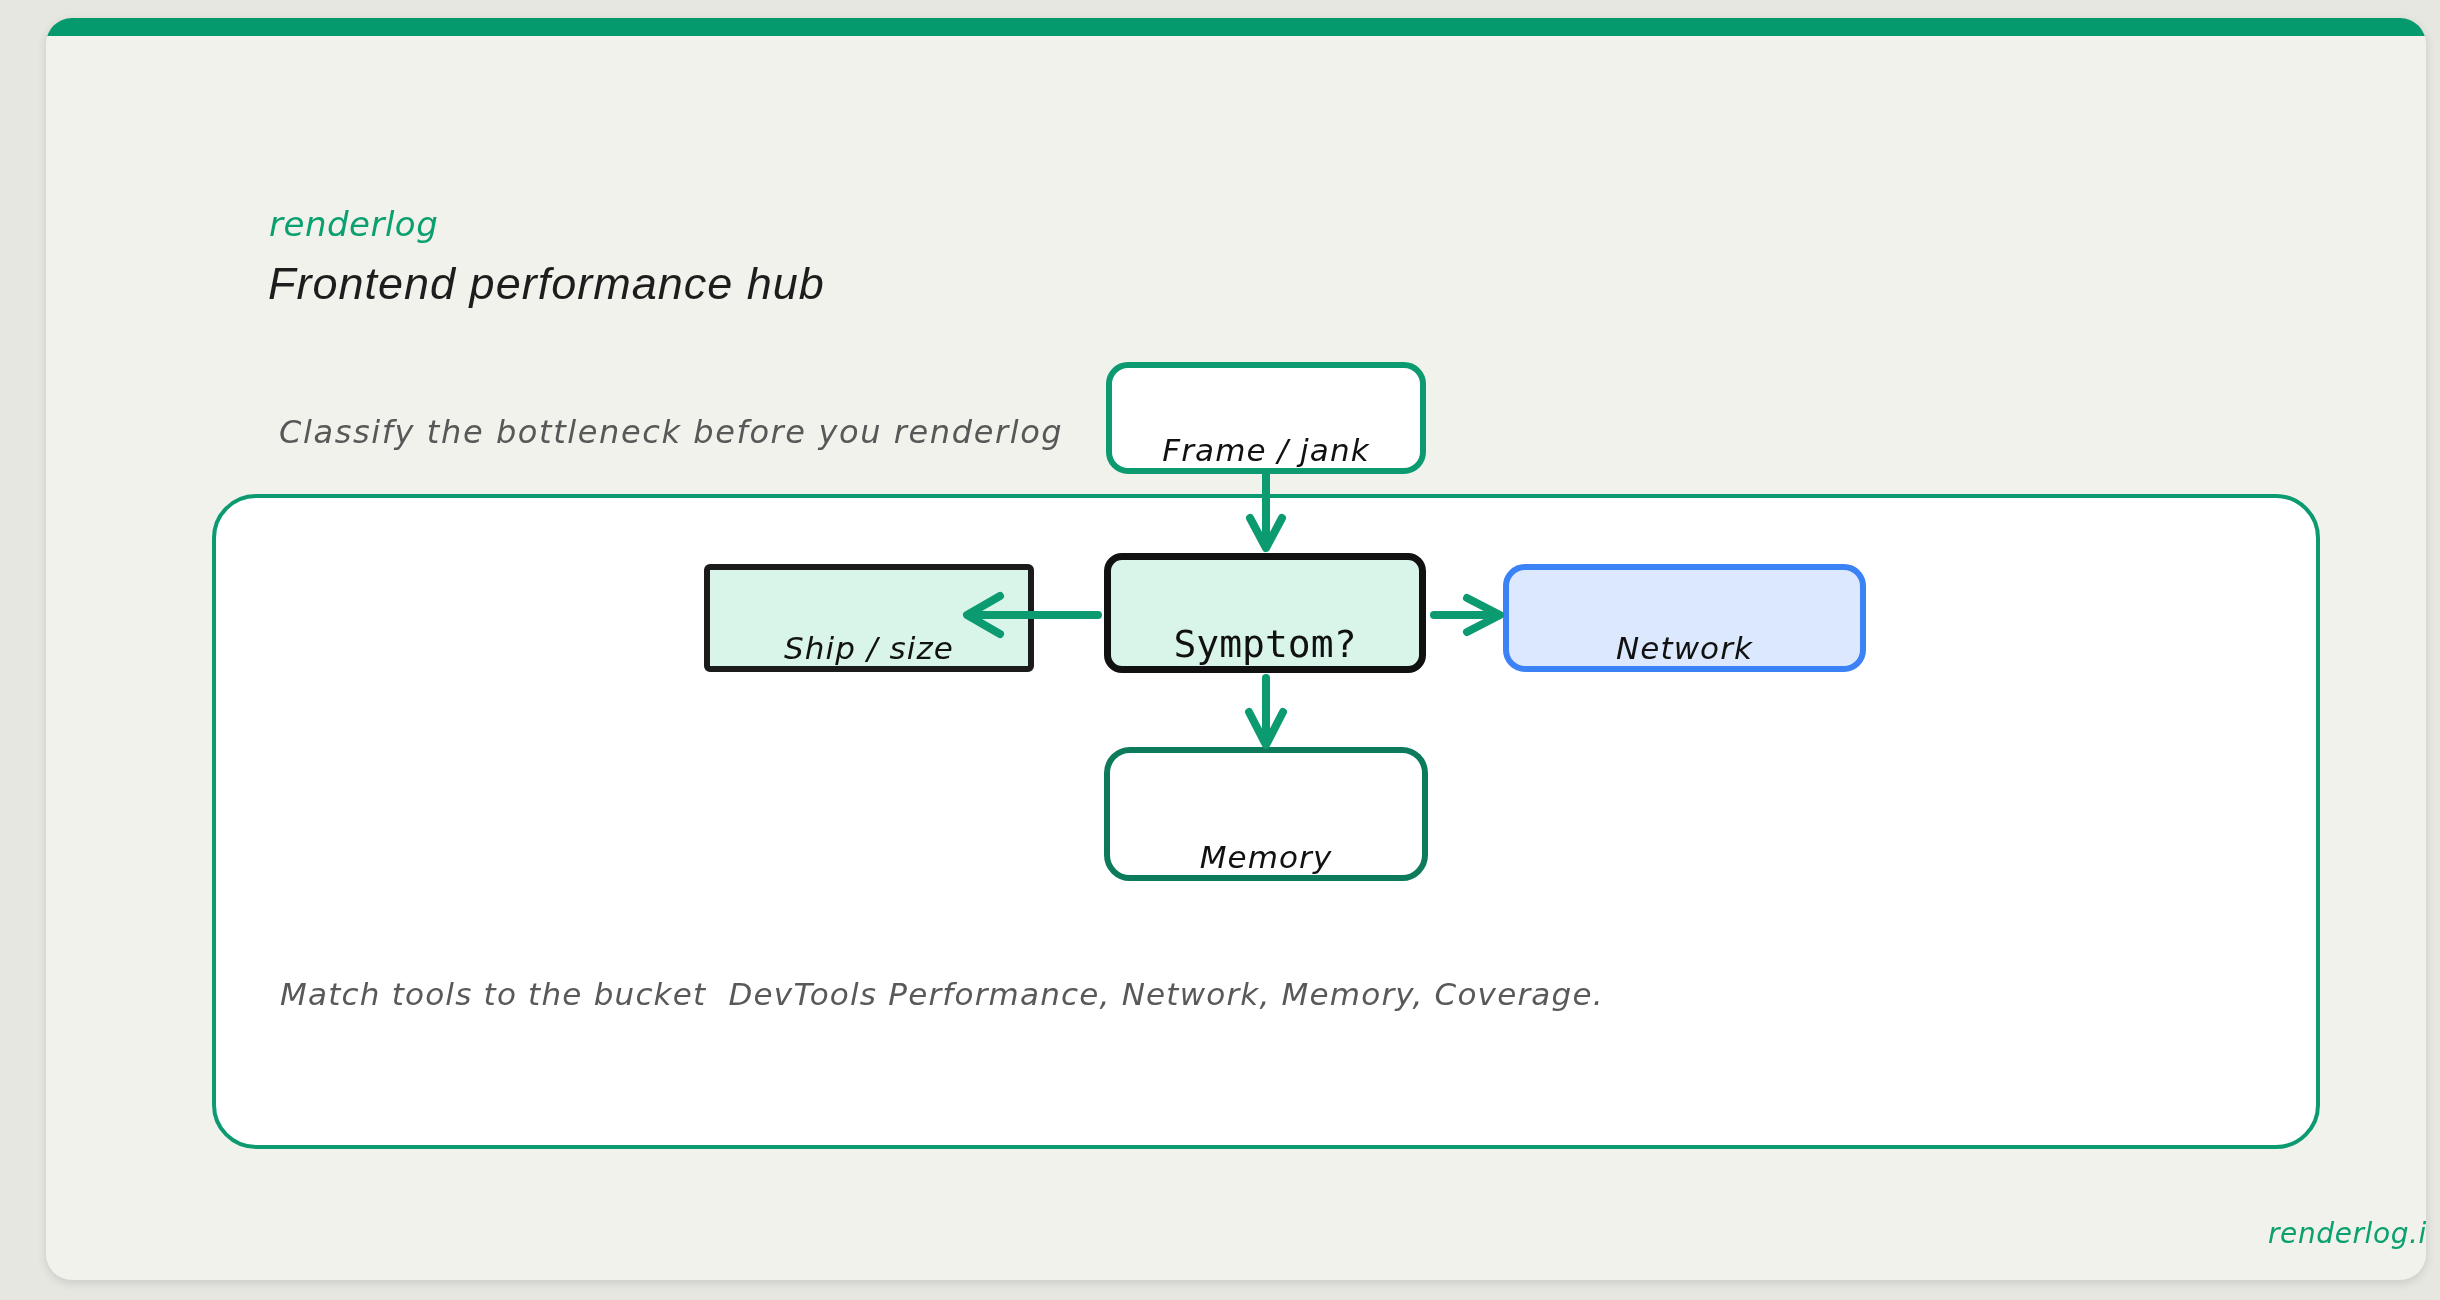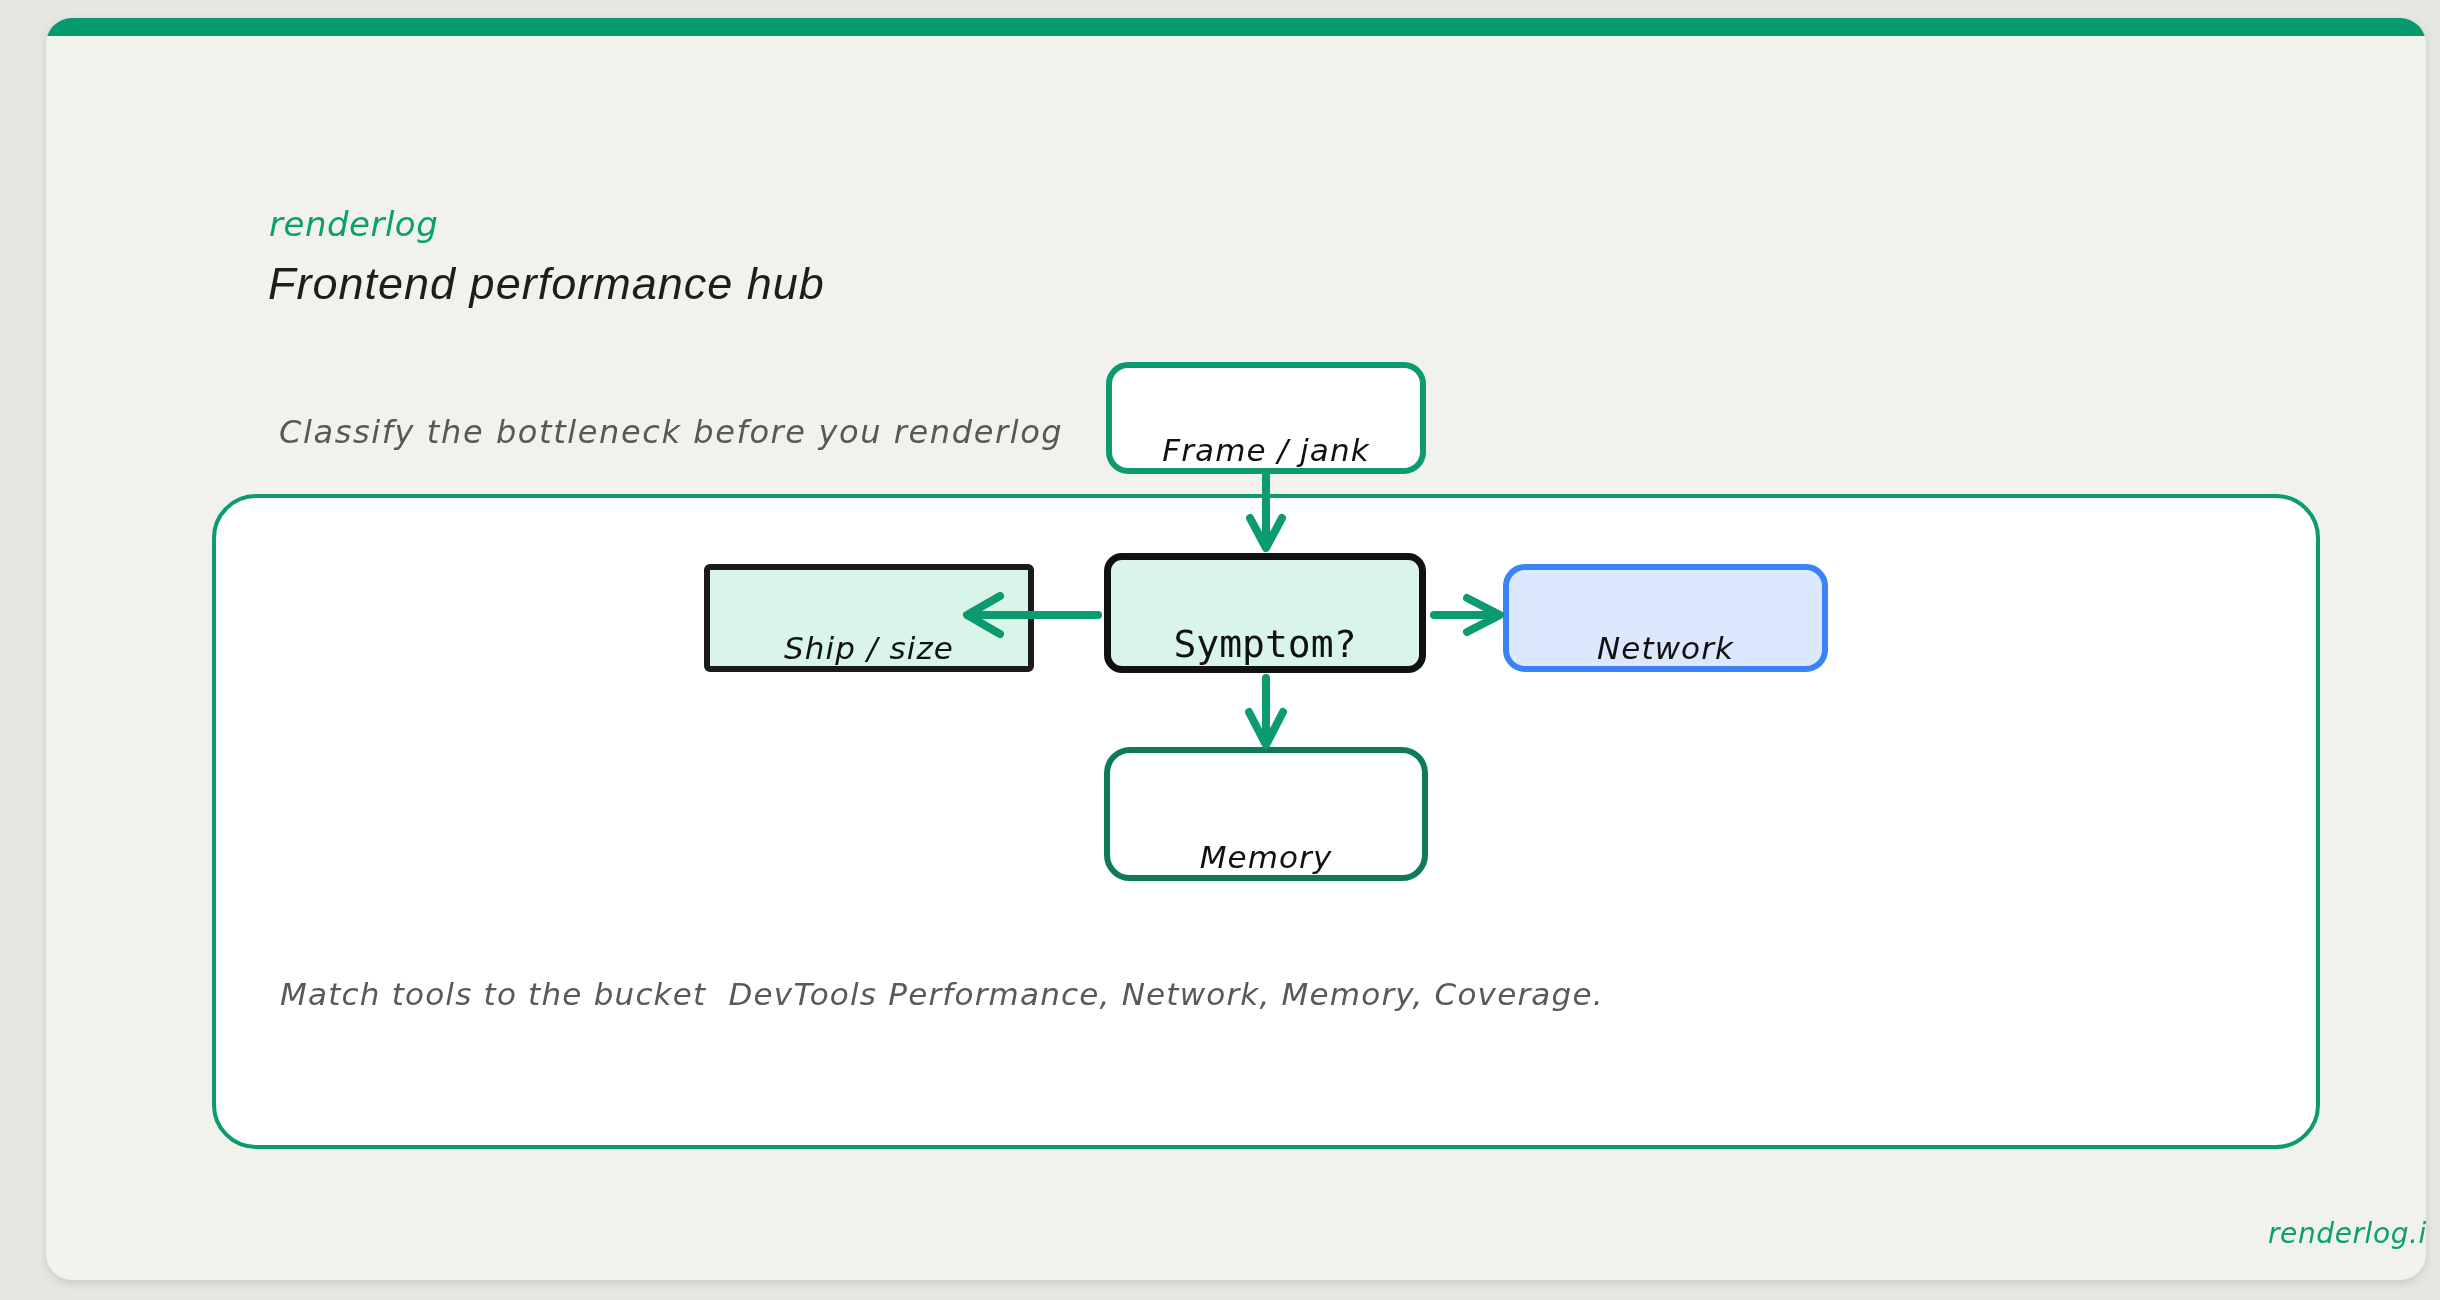--- a/index.html
+++ b/index.html
@@ -137,21 +137,21 @@
     border: 7px solid #111111;
     border-radius: 18px;
     z-index: 4;
     font-family: "DejaVu Sans Mono", monospace;
     font-style: normal;
     font-size: 38px;
     letter-spacing: 0px;
   }
   .node-network {
     left: 1457px; top: 546px;
-    width: 325px; height: 108px;
+    width: 363px; height: 108px;
     background: #dbe8fd;
     border: 6px solid #3b82f6;
     border-radius: 22px;
     z-index: 4;
   }
   .node-memory {
     left: 1058px; top: 729px;
     width: 324px; height: 134px;
     background: #ffffff;
     border: 6px solid #0d7a5c;

